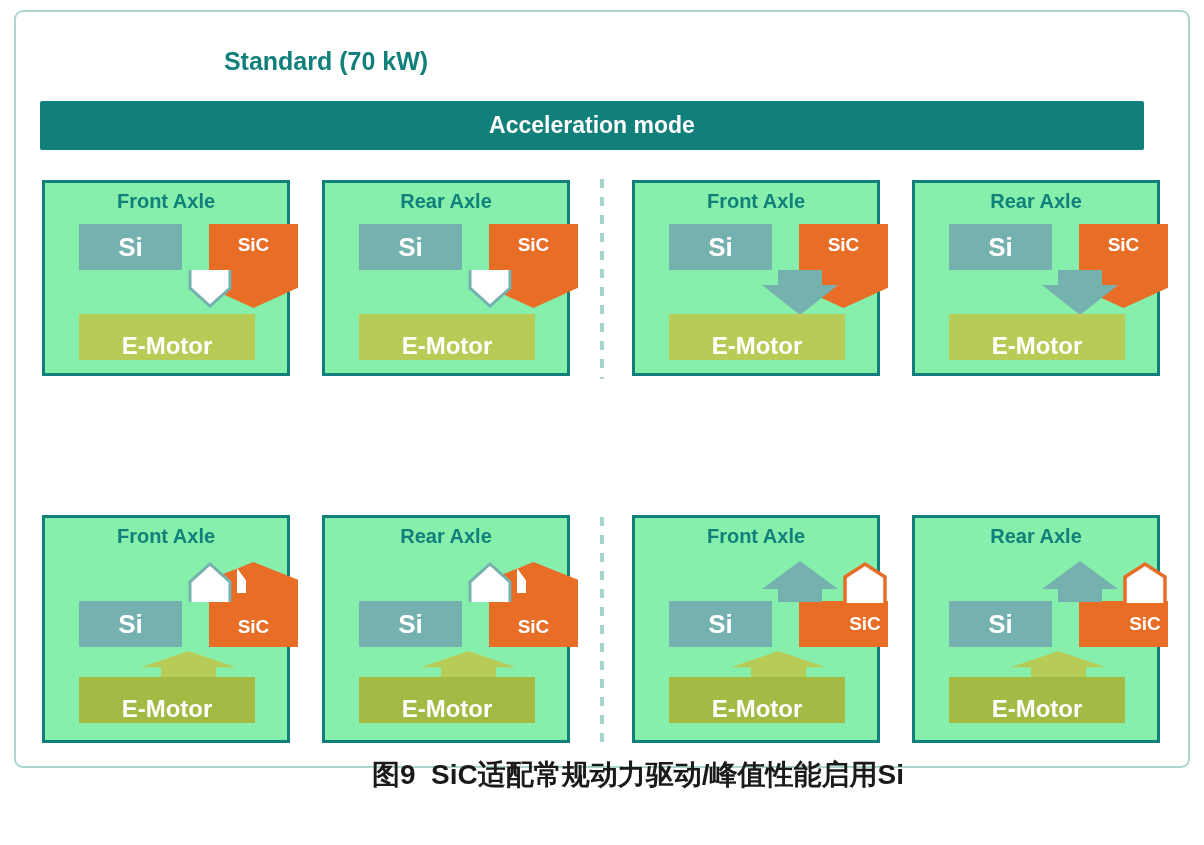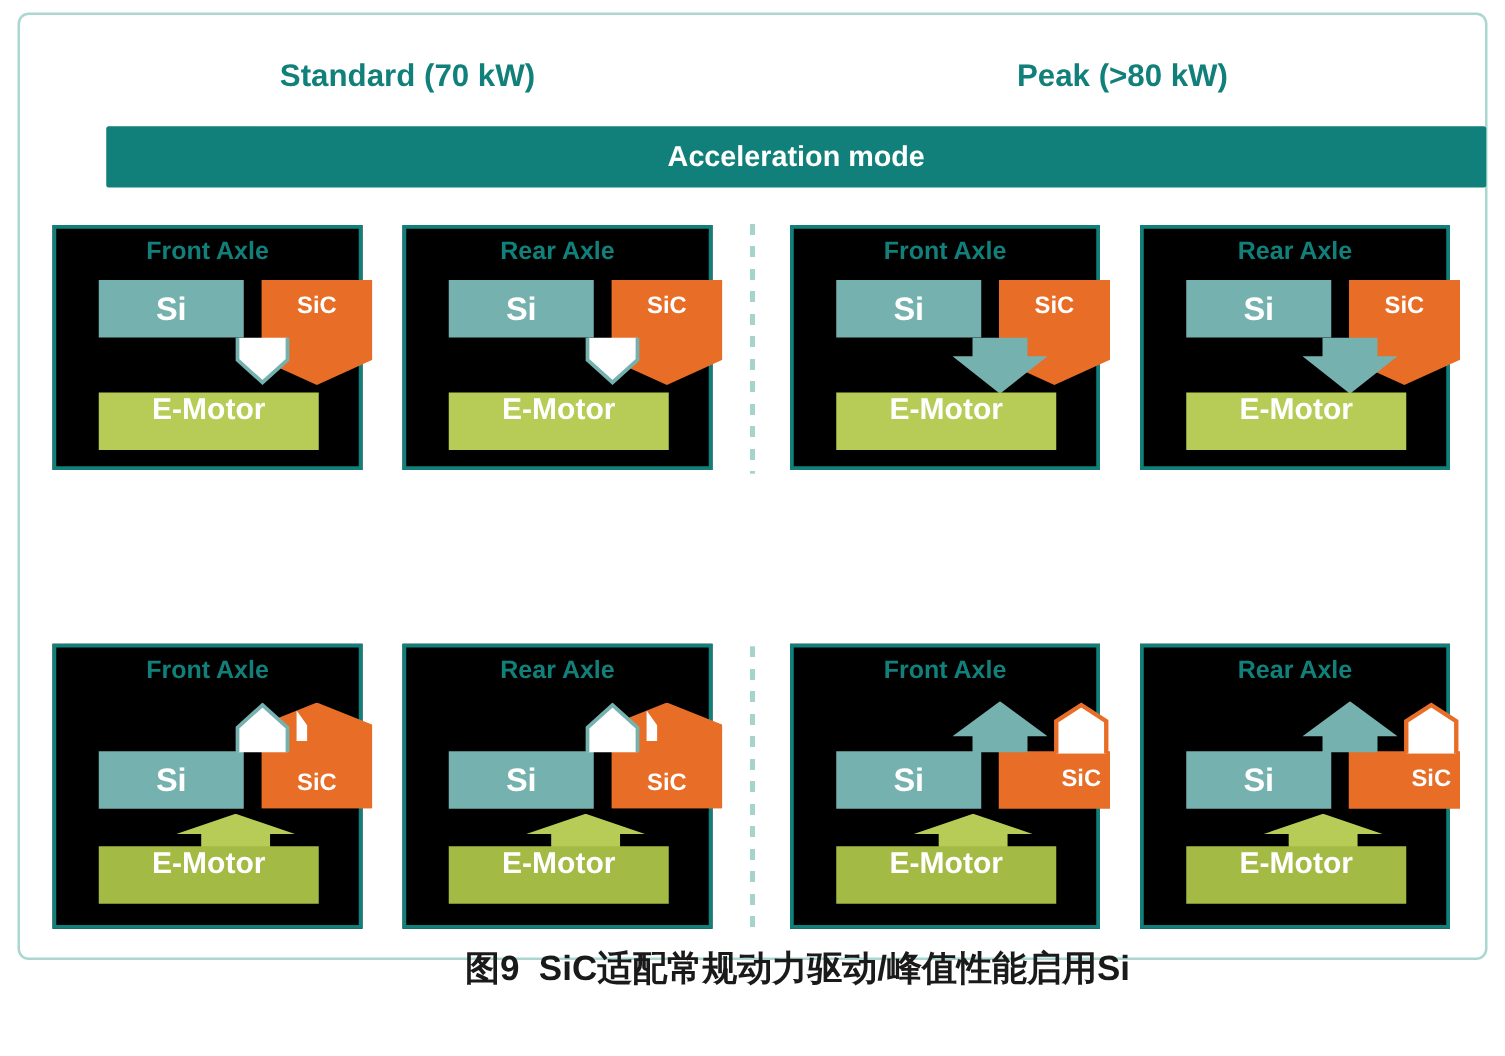--- a/index.html
+++ b/index.html
@@ -9,41 +9,41 @@
   .frame{position:absolute;left:14px;top:10px;width:1176px;height:758px;
          border:2px solid var(--frame-border);border-radius:9px;background:#fff;box-sizing:border-box;}
 
   .col-header{position:absolute;top:32px;height:34px;line-height:34px;text-align:center;
               color:var(--teal);font-weight:bold;font-size:25px;}
   .col-header.standard{left:24px;width:572px;}
   .col-header.peak{left:596px;width:572px;}
 
   .banner{position:absolute;left:24px;width:1104px;background:var(--teal);color:#fff;
           font-weight:bold;font-size:23px;display:flex;align-items:center;justify-content:center;
-          border-radius:2px;margin-left:45px;}
+          border-radius:2px;}
   #banner-0{top:89px;height:49px;}
   #banner-1{top:427px;height:48px;}
 
   .row{position:absolute;left:0;width:100%;}
   #row-0{top:168px;height:196px;}
   #row-1{top:503px;height:228px;}
 
   .divider{position:absolute;left:584px;width:4px;
            background:repeating-linear-gradient(to bottom,var(--divider) 0 9px,transparent 9px 18px);}
   #divider-0{top:167px;height:200px;}
   #divider-1{top:505px;height:230px;}
 
-  .card{position:absolute;top:0;width:248px;height:100%;background:#000000;
+  .card{position:absolute;top:0;width:248px;height:100%;background:#86efac;
         border:3px solid var(--teal);box-sizing:border-box;}
   .pos-0{left:26px;} .pos-1{left:306px;} .pos-2{left:616px;} .pos-3{left:896px;}
 
   .card-title{position:absolute;top:7px;left:0;right:0;text-align:center;
               color:var(--teal);font-weight:bold;font-size:20px;}
 
-  .si-bar{position:absolute;left:34px;width:116px;height:46px;background:var(--si);
+  .si-bar{position:absolute;left:34px;width:103px;height:46px;background:var(--si);
           color:var(--label);font-weight:bold;font-size:26px;
           display:flex;align-items:center;justify-content:center;}
   .dir-down .si-bar{top:41px;}
   .dir-up   .si-bar{top:83px;}
 
   .sic-label{color:var(--label);font-weight:bold;font-size:19px;}
 
   .variant{display:none;padding-left:43px;}
 
   .sic-pennant{position:absolute;left:164px;top:41px;width:46px;height:84px;background:var(--orange);
@@ -70,39 +70,38 @@
   .si-arrow-up-hollow  {position:absolute;left:100px;top:44px;width:44px;height:40px;}
   .si-arrow-up-solid   {position:absolute;left:84px; top:43px;width:76px;height:41px;}
   .dir-down.si-hollow .si-arrow-down-hollow{display:block;}
   .dir-down.si-solid  .si-arrow-down-solid{display:block;}
   .dir-up.si-hollow   .si-arrow-up-hollow{display:block;}
   .dir-up.si-solid    .si-arrow-up-solid{display:block;}
   .hollow-si path{fill:#fff;stroke:var(--si);stroke-width:3;}
   .solid-si polygon{fill:var(--si);}
 
   .emotor-bar{position:absolute;left:34px;width:176px;height:46px;color:var(--label);
-              font-weight:bold;font-size:24px;display:flex;align-items:flex-start;justify-content:center;}
+              font-weight:bold;font-size:24px;display:flex;align-items:flex-end;justify-content:center;}
   .dir-down .emotor-bar{top:131px;background:var(--green-light);}
   .dir-up   .emotor-bar{top:159px;background:var(--green-olive);}
   .emotor-arrow{position:absolute;left:96px;top:133px;width:52px;height:27px;background:var(--green-light);
                 clip-path:polygon(50% 0,100% 60%,79% 60%,79% 100%,21% 100%,21% 60%,0 60%);}
   .dir-up .emotor-arrow{display:block;}
 
   .caption{position:absolute;left:0;top:756px;width:100%;text-align:center;
            color:var(--caption);font-size:28px;font-weight:600;white-space:pre;
            font-family:"Liberation Sans","DejaVu Sans",sans-serif;padding-left:36px;}
 </style>
 </head>
 <body>
 
 <div class="canvas">
   <div class="frame">
 
     <div class="col-header standard">Standard (70 kW)</div>
-    <div class="col-header peak">Peak (&gt;80 kW)</div>
 
     <div class="banner" id="banner-0">Acceleration mode</div>
 
     <div class="divider" id="divider-0"></div>
     <div class="divider" id="divider-1"></div>
 
     <div class="row" id="row-0">
         <div class="card pos-0 dir-down si-hollow sic-solid col-standard">
     <div class="card-title">Front Axle</div>
 

